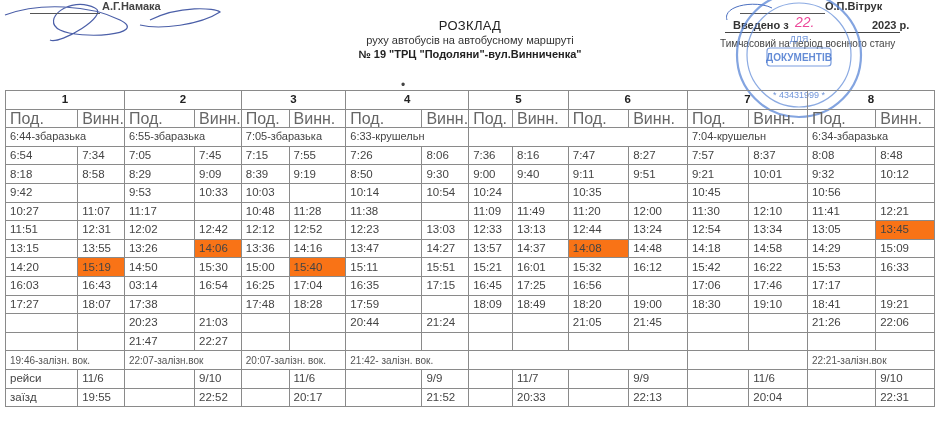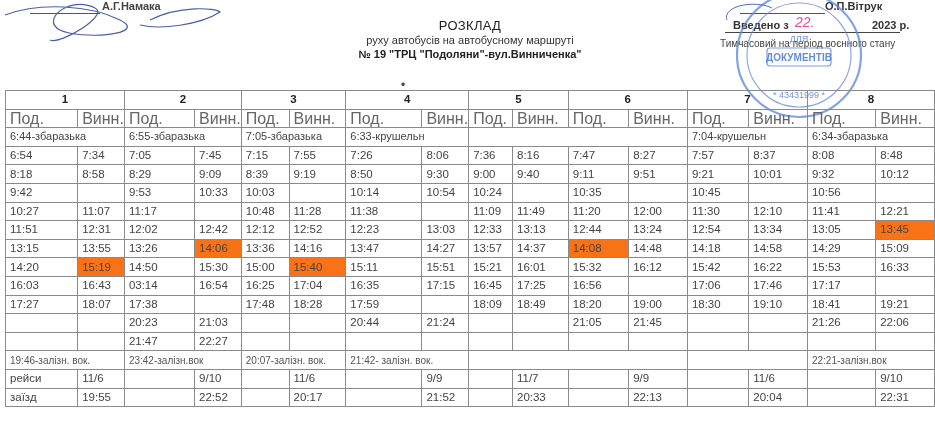--- a/index.html
+++ b/index.html
@@ -315,21 +315,21 @@
         <td class=""></td>
         <td class=""></td>
         <td class=""></td>
         <td class=""></td>
         <td class=""></td>
         <td class=""></td>
         <td class=""></td>
       </tr>
       <tr>
         <td colspan="2" class="note-sm">19:46-залізн. вок.</td>
-        <td colspan="2" class="note-sm">23:42-залізн.вок</td>
+        <td colspan="2" class="note-sm">22:07-залізн.вок</td>
         <td colspan="2" class="note-sm">20:07-залізн. вок.</td>
         <td colspan="2" class="note-sm">21:42- залізн. вок.</td>
         <td colspan="4" class="note-sm"></td>
         <td colspan="2" class="note-sm"></td>
         <td colspan="2" class="note-sm">22:21-залізн.вок</td>
       </tr>
       <tr>
         <td>рейси</td>
         <td>11/6</td>
         <td></td>

